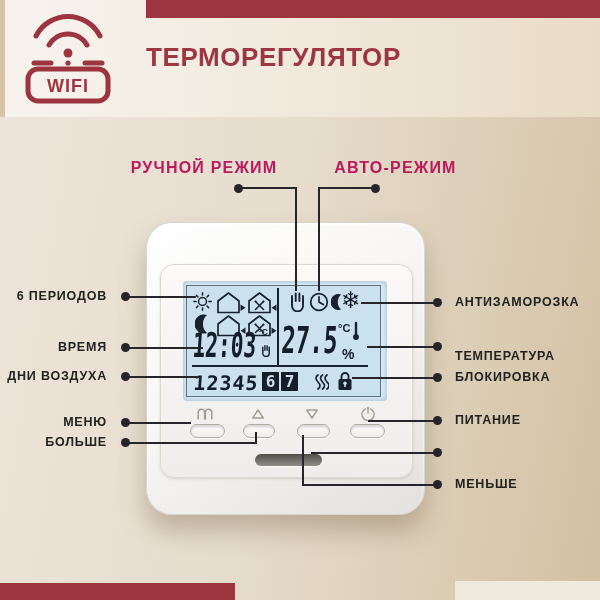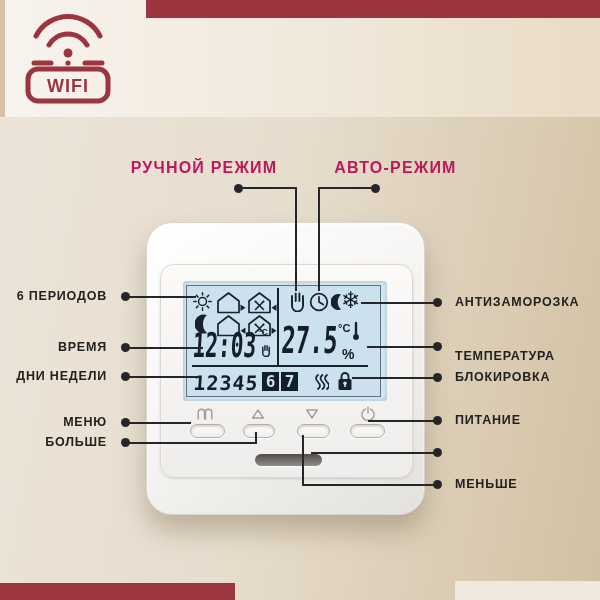--- a/index.html
+++ b/index.html
@@ -104,20 +104,21 @@
         <line x1="63" y1="57" x2="80" y2="57"></line>
         <rect x="6" y="63" width="80" height="32" rx="10"></rect>
       </g>
       <circle cx="46" cy="47" r="4.5" fill="#9c3540"></circle>
       <circle cx="46" cy="57" r="2.6" fill="#9c3540"></circle>
       <text x="46" y="86" text-anchor="middle" font-family="Liberation Sans,sans-serif" font-size="18" font-weight="bold" fill="#9c3540" letter-spacing="1">WIFI</text>
     </svg>
   </div>
 
   <div class="abs title">
+    <div>ТЕРМОРЕГУЛЯТОР</div>
   </div>
 
   <div class="abs mode-lbl mode-manual">РУЧНОЙ РЕЖИМ</div>
   <div class="abs mode-lbl mode-auto">АВТО-РЕЖИМ</div>
 
   <div class="abs device"></div>
   <div class="abs device-inner"></div>
   <div class="abs lcd-glass"></div>
   <div class="abs lcd"></div>
   <div class="abs vdiv"></div>
@@ -284,21 +285,21 @@
   <div class="abs cd" style="left:433px;top:416px;"></div>
   <div class="abs cl" style="left:368px;top:420px;width:69px;height:2px;"></div>
   <div class="abs cd" style="left:433px;top:448px;"></div>
   <div class="abs cl" style="left:311px;top:452px;width:126px;height:2px;"></div>
   <div class="abs cd" style="left:433px;top:480px;"></div>
   <div class="abs cl" style="left:302px;top:435px;width:2px;height:51px;"></div>
   <div class="abs cl" style="left:302px;top:484px;width:135px;height:2px;"></div>
 
   <div class="abs side-lbl lbl-l" style="top:289px;padding-left:35px;">6 ПЕРИОДОВ</div>
   <div class="abs side-lbl lbl-l" style="top:340px;">ВРЕМЯ</div>
-  <div class="abs side-lbl lbl-l" style="top:369px;">ДНИ НЕДЕЛИ</div>
+  <div class="abs side-lbl lbl-l" style="top:369px;">ДНИ ВОЗДУХА</div>
   <div class="abs side-lbl lbl-l" style="top:415px;">МЕНЮ</div>
   <div class="abs side-lbl lbl-l" style="top:435px;">БОЛЬШЕ</div>
 
   <div class="abs side-lbl lbl-r" style="top:295px;">АНТИЗАМОРОЗКА</div>
   <div class="abs side-lbl lbl-r" style="top:349px;">ТЕМПЕРАТУРА</div>
   <div class="abs side-lbl lbl-r" style="top:370px;">БЛОКИРОВКА</div>
   <div class="abs side-lbl lbl-r" style="top:413px;">ПИТАНИЕ</div>
   <div class="abs side-lbl lbl-r" style="top:477px;">МЕНЬШЕ</div>
 
 </div>

